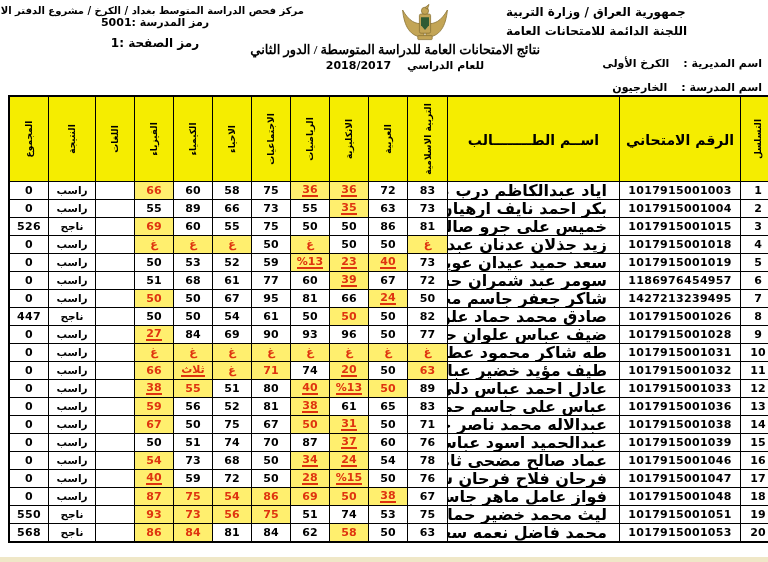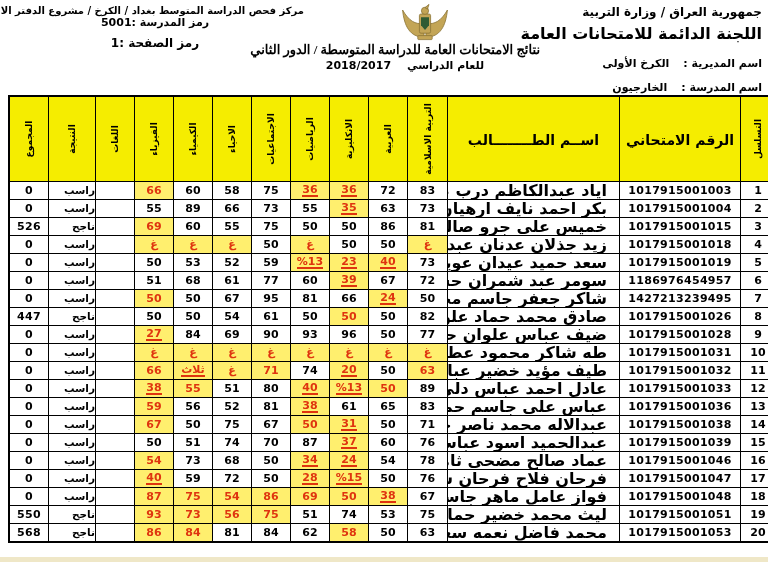--- a/index.html
+++ b/index.html
@@ -16,23 +16,23 @@
   .tl3{font-size:12px;margin-top:7px;}
 
   .emblem{position:absolute;left:399px;top:2px;width:52px;height:40px;}
 
   .tc1{position:absolute;top:42px;left:270px;width:270px;text-align:center;direction:rtl;
        font-size:13px;white-space:nowrap;font-family:Liberation Serif, serif;}
   .tc2{position:absolute;top:59px;left:270px;width:270px;direction:rtl;
        display:flex;justify-content:center;gap:16px;font-size:11px;}
   .ltr{direction:ltr;unicode-bidi:embed;}
 
-  .top-right{position:absolute;top:5px;right:6px;width:256px;text-align:right;direction:rtl;}
+  .top-right{position:absolute;top:5px;right:6px;width:256px;text-align:left;direction:rtl;}
   .tr1{font-size:12px;}
-  .tr2{font-size:16px;margin-top:5px;}
+  .tr2{font-size:12px;margin-top:5px;}
 
   .meta{position:absolute;top:57px;right:6px;width:236px;direction:rtl;}
   .meta-line{display:flex;gap:14px;font-size:11px;margin-bottom:11px;}
 
   
   table{position:absolute;top:95px;left:8px;width:752px;direction:rtl;
         border-collapse:collapse;table-layout:fixed;border:2px solid #000;}
   th,td{border:1px solid #000;padding:0;text-align:center;vertical-align:middle;overflow:hidden;}
   thead th{background:var(--hdr,#F5ED00);height:84px;position:relative;}
   .vlbl{position:absolute;top:50%;left:50%;transform:translate(-50%,-50%) rotate(-90deg);
@@ -40,21 +40,21 @@
   .hlbl{font-size:14px;white-space:nowrap;}
   tbody td{height:17px;font-size:11px;line-height:1;}
   .c-serial{width:34px;}
   .c-exam{width:120px;}
   .c-name{width:171px;}
   .c-islamic{width:39px;}
   .c-arabic,.c-english,.c-math,.c-social,.c-biology,.c-chemistry,.c-physics,.c-languages{width:38px;}
   .c-result{width:46px;}
   .c-total{width:38px;}
   td.c-name{text-align:center;font-size:16px;padding-right:12px;white-space:nowrap;}
-  td.c-result{font-size:10.5px;text-align:right;}
+  td.c-result{font-size:10.5px;}
   .num{direction:ltr;unicode-bidi:embed;letter-spacing:.3px;}
   .grade.hl{background:var(--hl,#FFEF6E);color:var(--red,#DF340F);}
   .grade .uline{display:inline-block;border-bottom:2px solid var(--red,#DF340F);padding-bottom:0px;}
 
   .scan-strip{position:absolute;left:0;bottom:0;width:100%;height:5px;background:#eadfb4;opacity:.75;}
 </style>
 </head>
 <body>
 
 <div class="page">

